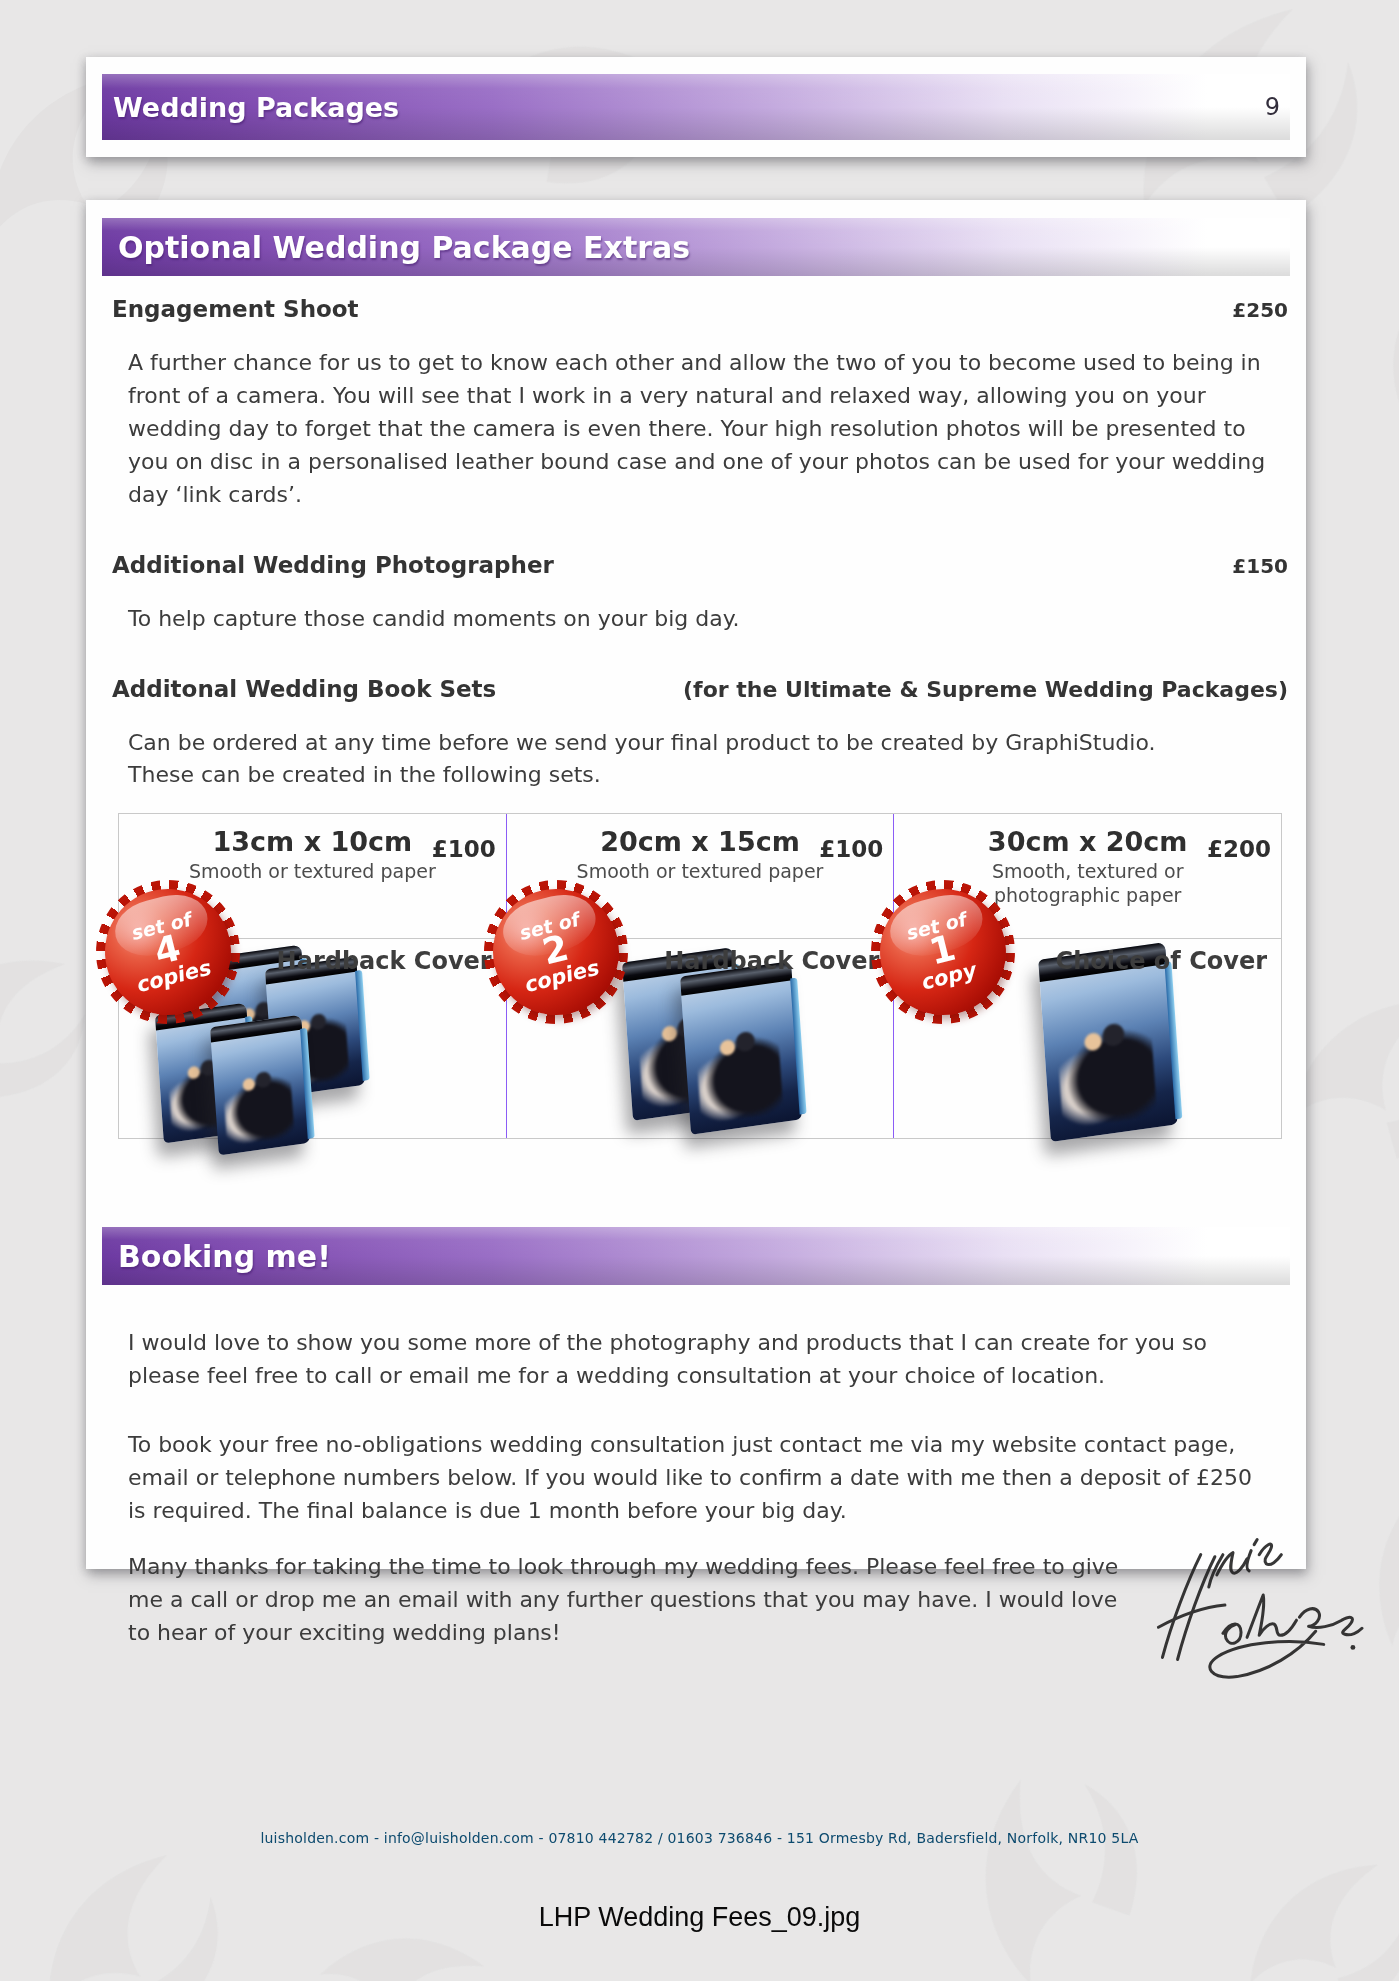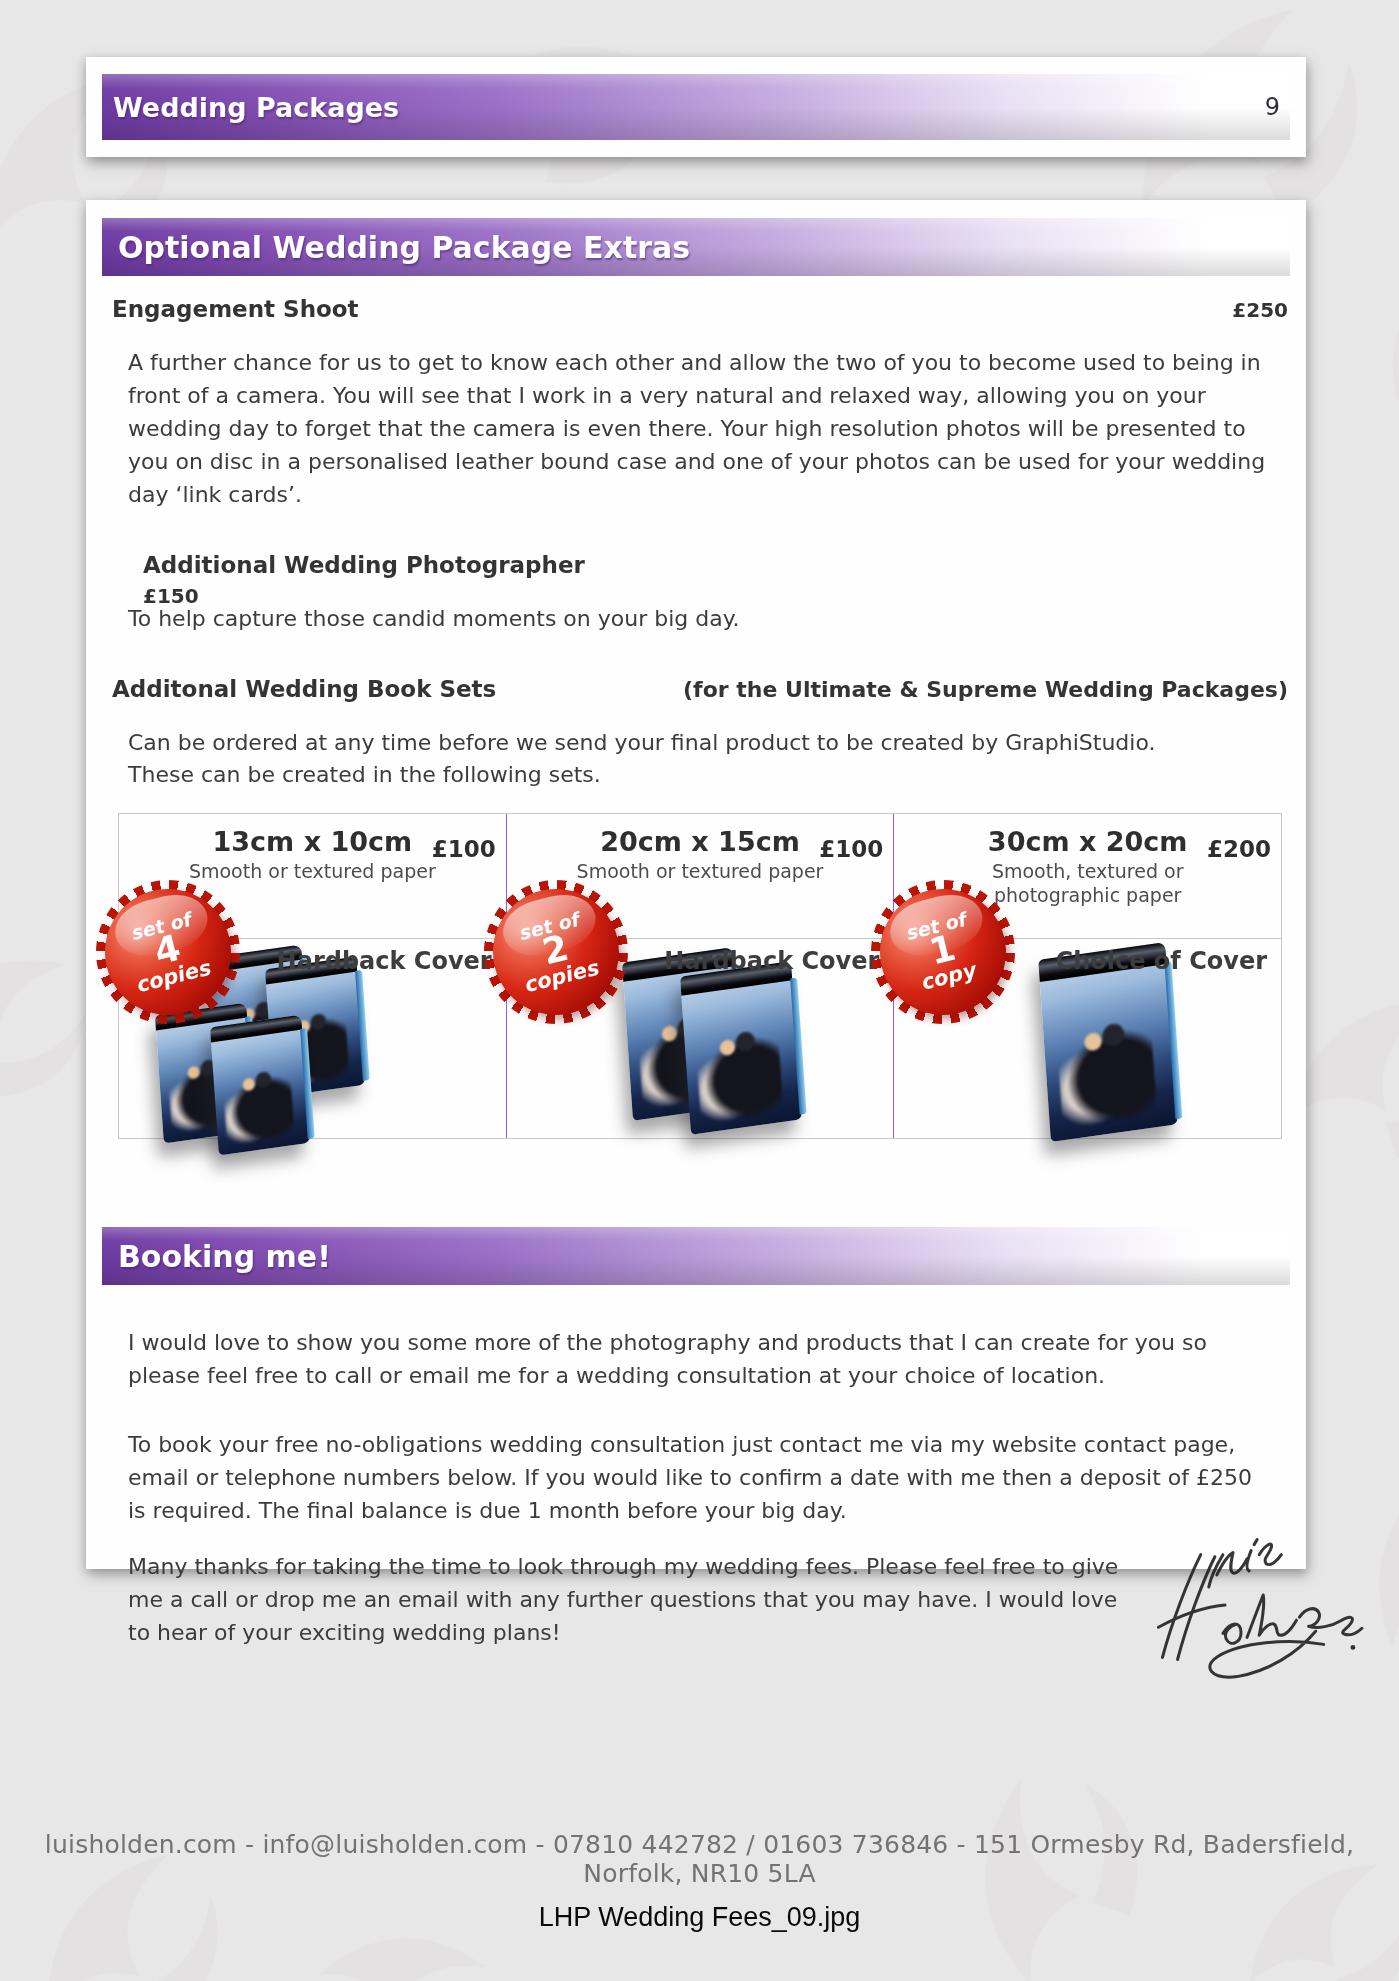--- a/index.html
+++ b/index.html
@@ -39,21 +39,21 @@
   
   .content{position:absolute;left:26px;right:18px;}
   .item-row{display:flex;justify-content:space-between;align-items:baseline;gap:6px;}
   .item-name{font-weight:bold;font-size:23px;color:#343434;}
   .item-price{font-weight:bold;font-size:20px;color:#343434;margin-left:31px;}
   .item-qualifier{font-weight:bold;font-size:22px;color:#343434;}
   .body-text{font-size:22px;line-height:33px;color:#3c3c3c;margin:16px;}
 
   .row-engagement{top:96px;}
   .desc-engagement{top:130px;}
-  .row-photographer{top:352px;flex-direction:column;}
+  .row-photographer{top:352px;}
   .desc-photographer{top:386px;}
   .row-booksets{top:476px;}
   .desc-booksets1{top:510px;}
   .desc-booksets2{top:542px;}
   .para-1{top:1110px;}
   .para-2{top:1212px;}
   .para-3{top:1334px;width:1000px;}
 
   
   .sets-table{
@@ -112,21 +112,21 @@
   .books-2 .b1{left:120px;top:16px;}
   .books-2 .b2{left:178px;top:30px;}
   .books-1 .book{width:128px;height:182px;}
   .books-1 .b1{left:150px;top:12px;}
 
   
   .signature{position:absolute;left:1018px;top:1302px;width:262px;height:186px;}
 
   
   .footer{position:absolute;left:0;right:0;top:1830px;text-align:center;
-    font-size:25px;color:#737373;letter-spacing:.2px;}
+    font-size:14px;color:#0c4a6e;letter-spacing:.2px;}
   .caption{position:absolute;left:0;right:0;top:1902px;text-align:center;
     font-family:"Liberation Sans",sans-serif;font-size:27px;color:#0a0a0a;}
 </style>
 </head>
 <body>
 
 <svg class="damask" aria-hidden="true">
   <defs>
     <g id="fl">
       <path d="M10,90 C8,50 30,18 72,8 C50,30 46,52 58,72 C38,66 20,74 10,90 Z"></path>

